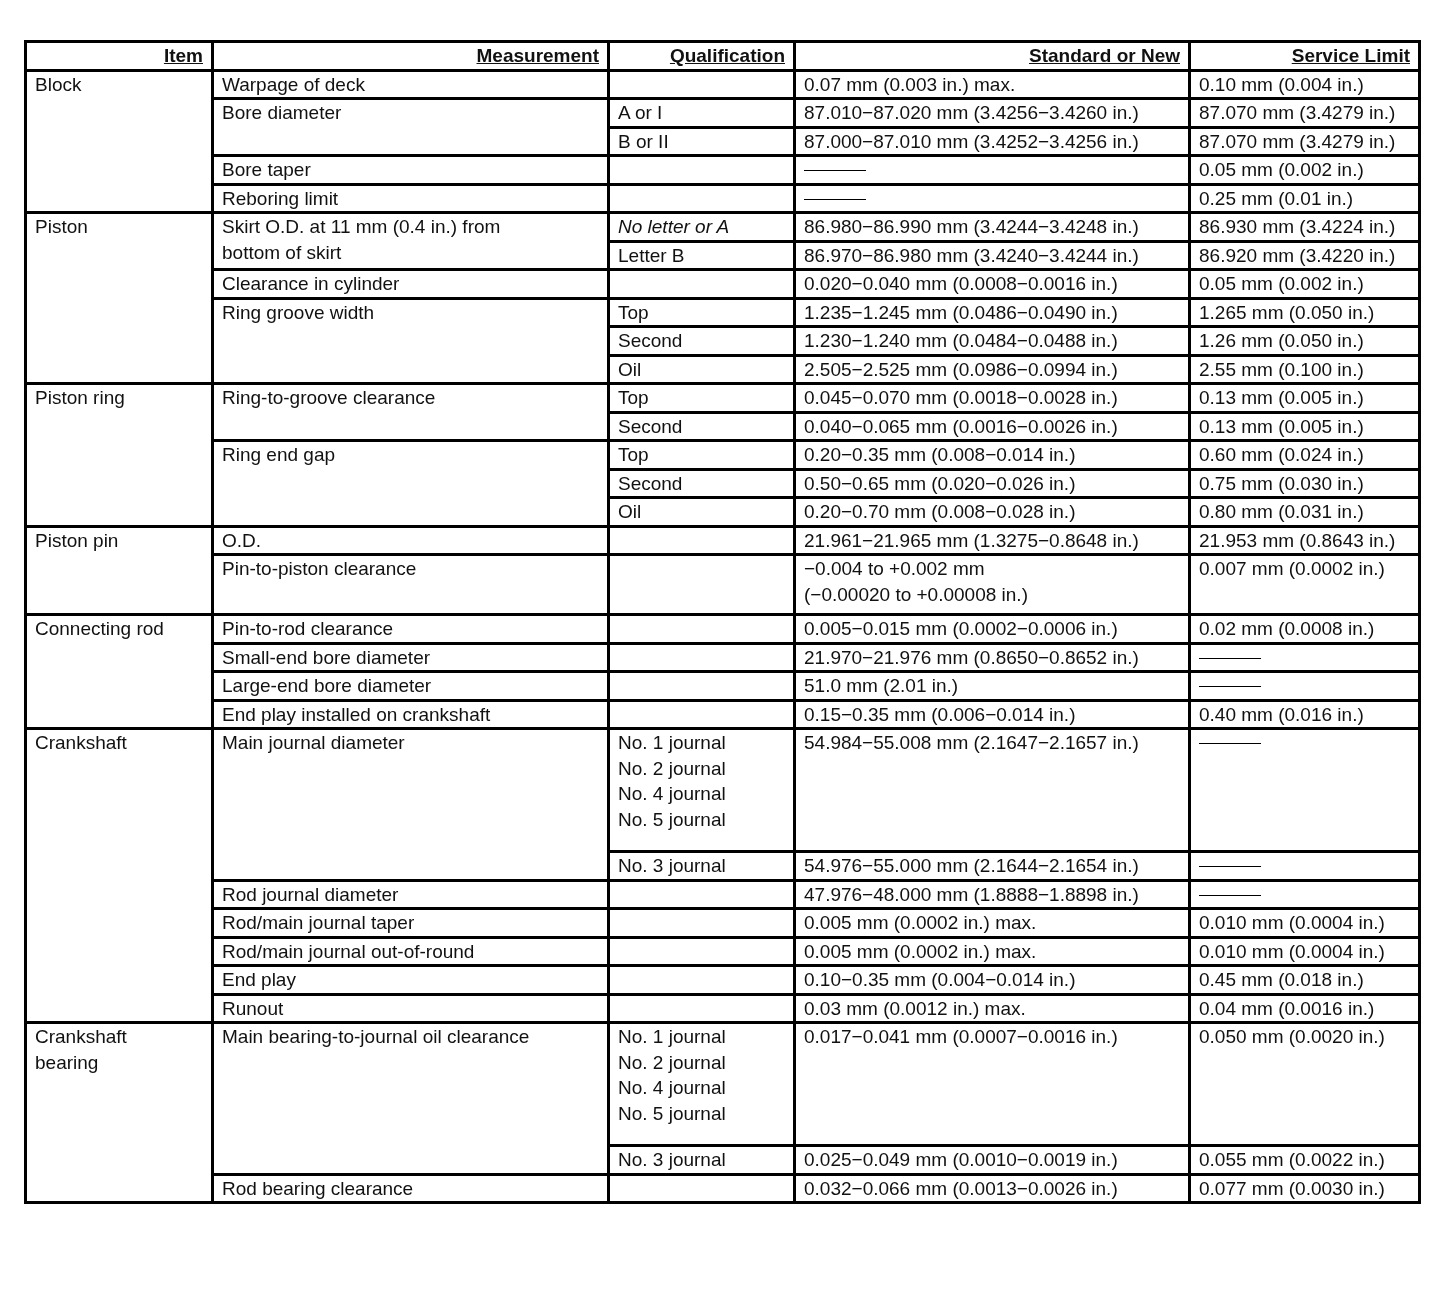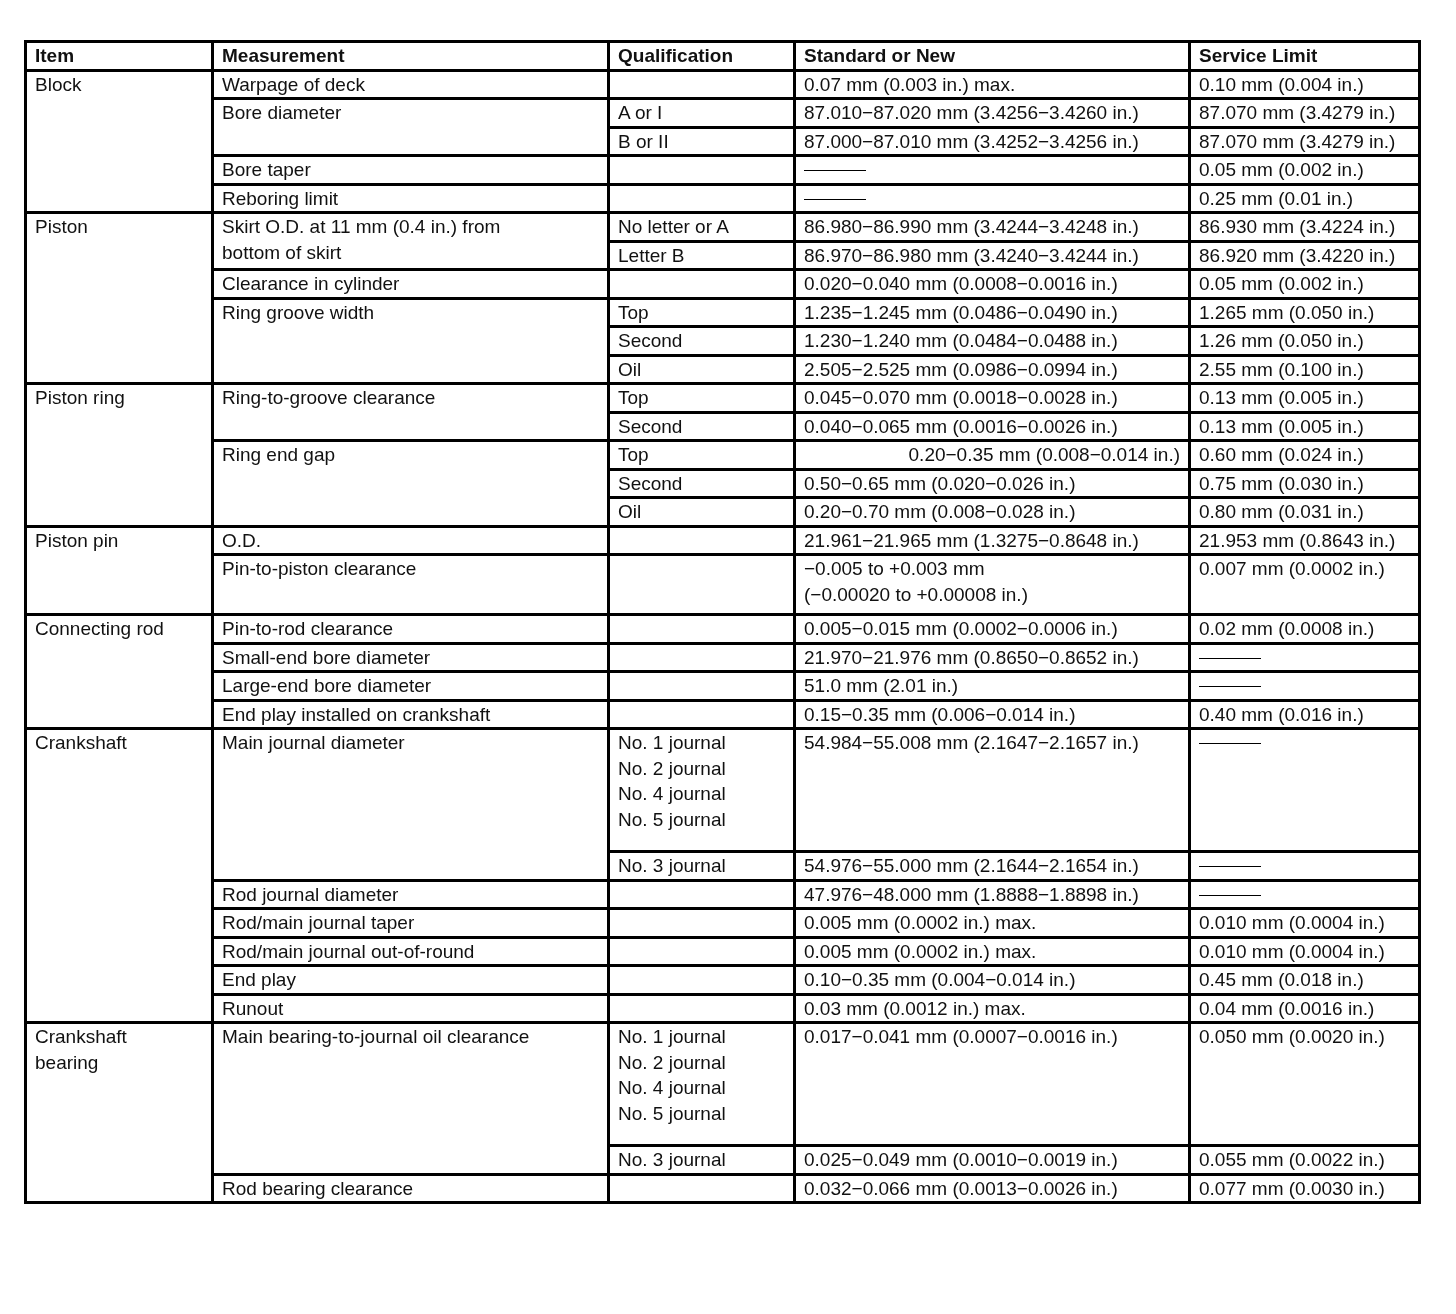--- a/index.html
+++ b/index.html
@@ -15,21 +15,21 @@
   }
   #spec-table th, #spec-table td {
     border: 3px solid #000;
     padding: 0 8px;
     height: 25.5px;
     line-height: 25.5px;
     vertical-align: top;
     white-space: nowrap;
     overflow: hidden;
   }
-  #spec-table th { font-weight: bold; text-align: left; font-size: 19px; }
+  #spec-table th { font-weight: bold; text-align: right; font-size: 19px; text-decoration: underline; }
   #spec-table td.item, #spec-table td.meas { white-space: normal; }
   .line { display: block; }
   col.c-item { width: 187px; }
   col.c-meas { width: 396px; }
   col.c-qual { width: 186px; }
   col.c-std { width: 395px; }
   col.c-svc { width: 230px; }
   .dash { display: inline-block; width: 62px; height: 0; border-top: 1.5px solid #000; vertical-align: middle; }
 </style>
 </head>
@@ -124,21 +124,21 @@
         </td>
       </tr>
       <tr>
         <td class="item" rowspan="6">
           <span class="line">Piston</span>
         </td>
         <td class="meas" rowspan="2">
           <span class="line">Skirt O.D. at 11 mm (0.4 in.) from</span>
           <span class="line">bottom of skirt</span>
         </td>
-        <td style="height: 25.5px;">
+        <td style="height: 25.5px; font-style: italic;">
           <span class="line">No letter or A</span>
         </td>
         <td style="height: 25.5px;">
           <span class="line">86.980−86.990 mm (3.4244−3.4248 in.)</span>
         </td>
         <td style="height: 25.5px;">
           <span class="line">86.930 mm (3.4224 in.)</span>
         </td>
       </tr>
       <tr>
@@ -230,21 +230,21 @@
           <span class="line">0.13 mm (0.005 in.)</span>
         </td>
       </tr>
       <tr>
         <td class="meas" rowspan="3">
           <span class="line">Ring end gap</span>
         </td>
         <td style="height: 25.5px;">
           <span class="line">Top</span>
         </td>
-        <td style="height: 25.5px; text-align: right;">
+        <td style="height: 25.5px;">
           <span class="line">0.20−0.35 mm (0.008−0.014 in.)</span>
         </td>
         <td style="height: 25.5px;">
           <span class="line">0.60 mm (0.024 in.)</span>
         </td>
       </tr>
       <tr>
         <td style="height: 25.5px;">
           <span class="line">Second</span>
         </td>
@@ -284,21 +284,21 @@
         </td>
       </tr>
       <tr>
         <td class="meas" rowspan="1">
           <span class="line">Pin-to-piston clearance</span>
         </td>
         <td style="height: 57px;">
           <span class="line">&nbsp;</span>
         </td>
         <td style="height: 57px;">
-          <span class="line">−0.005 to +0.003 mm</span>
+          <span class="line">−0.004 to +0.002 mm</span>
           <span class="line">(−0.00020 to +0.00008 in.)</span>
         </td>
         <td style="height: 57px;">
           <span class="line">0.007 mm (0.0002 in.)</span>
         </td>
       </tr>
       <tr>
         <td class="item" rowspan="4">
           <span class="line">Connecting rod</span>
         </td>

